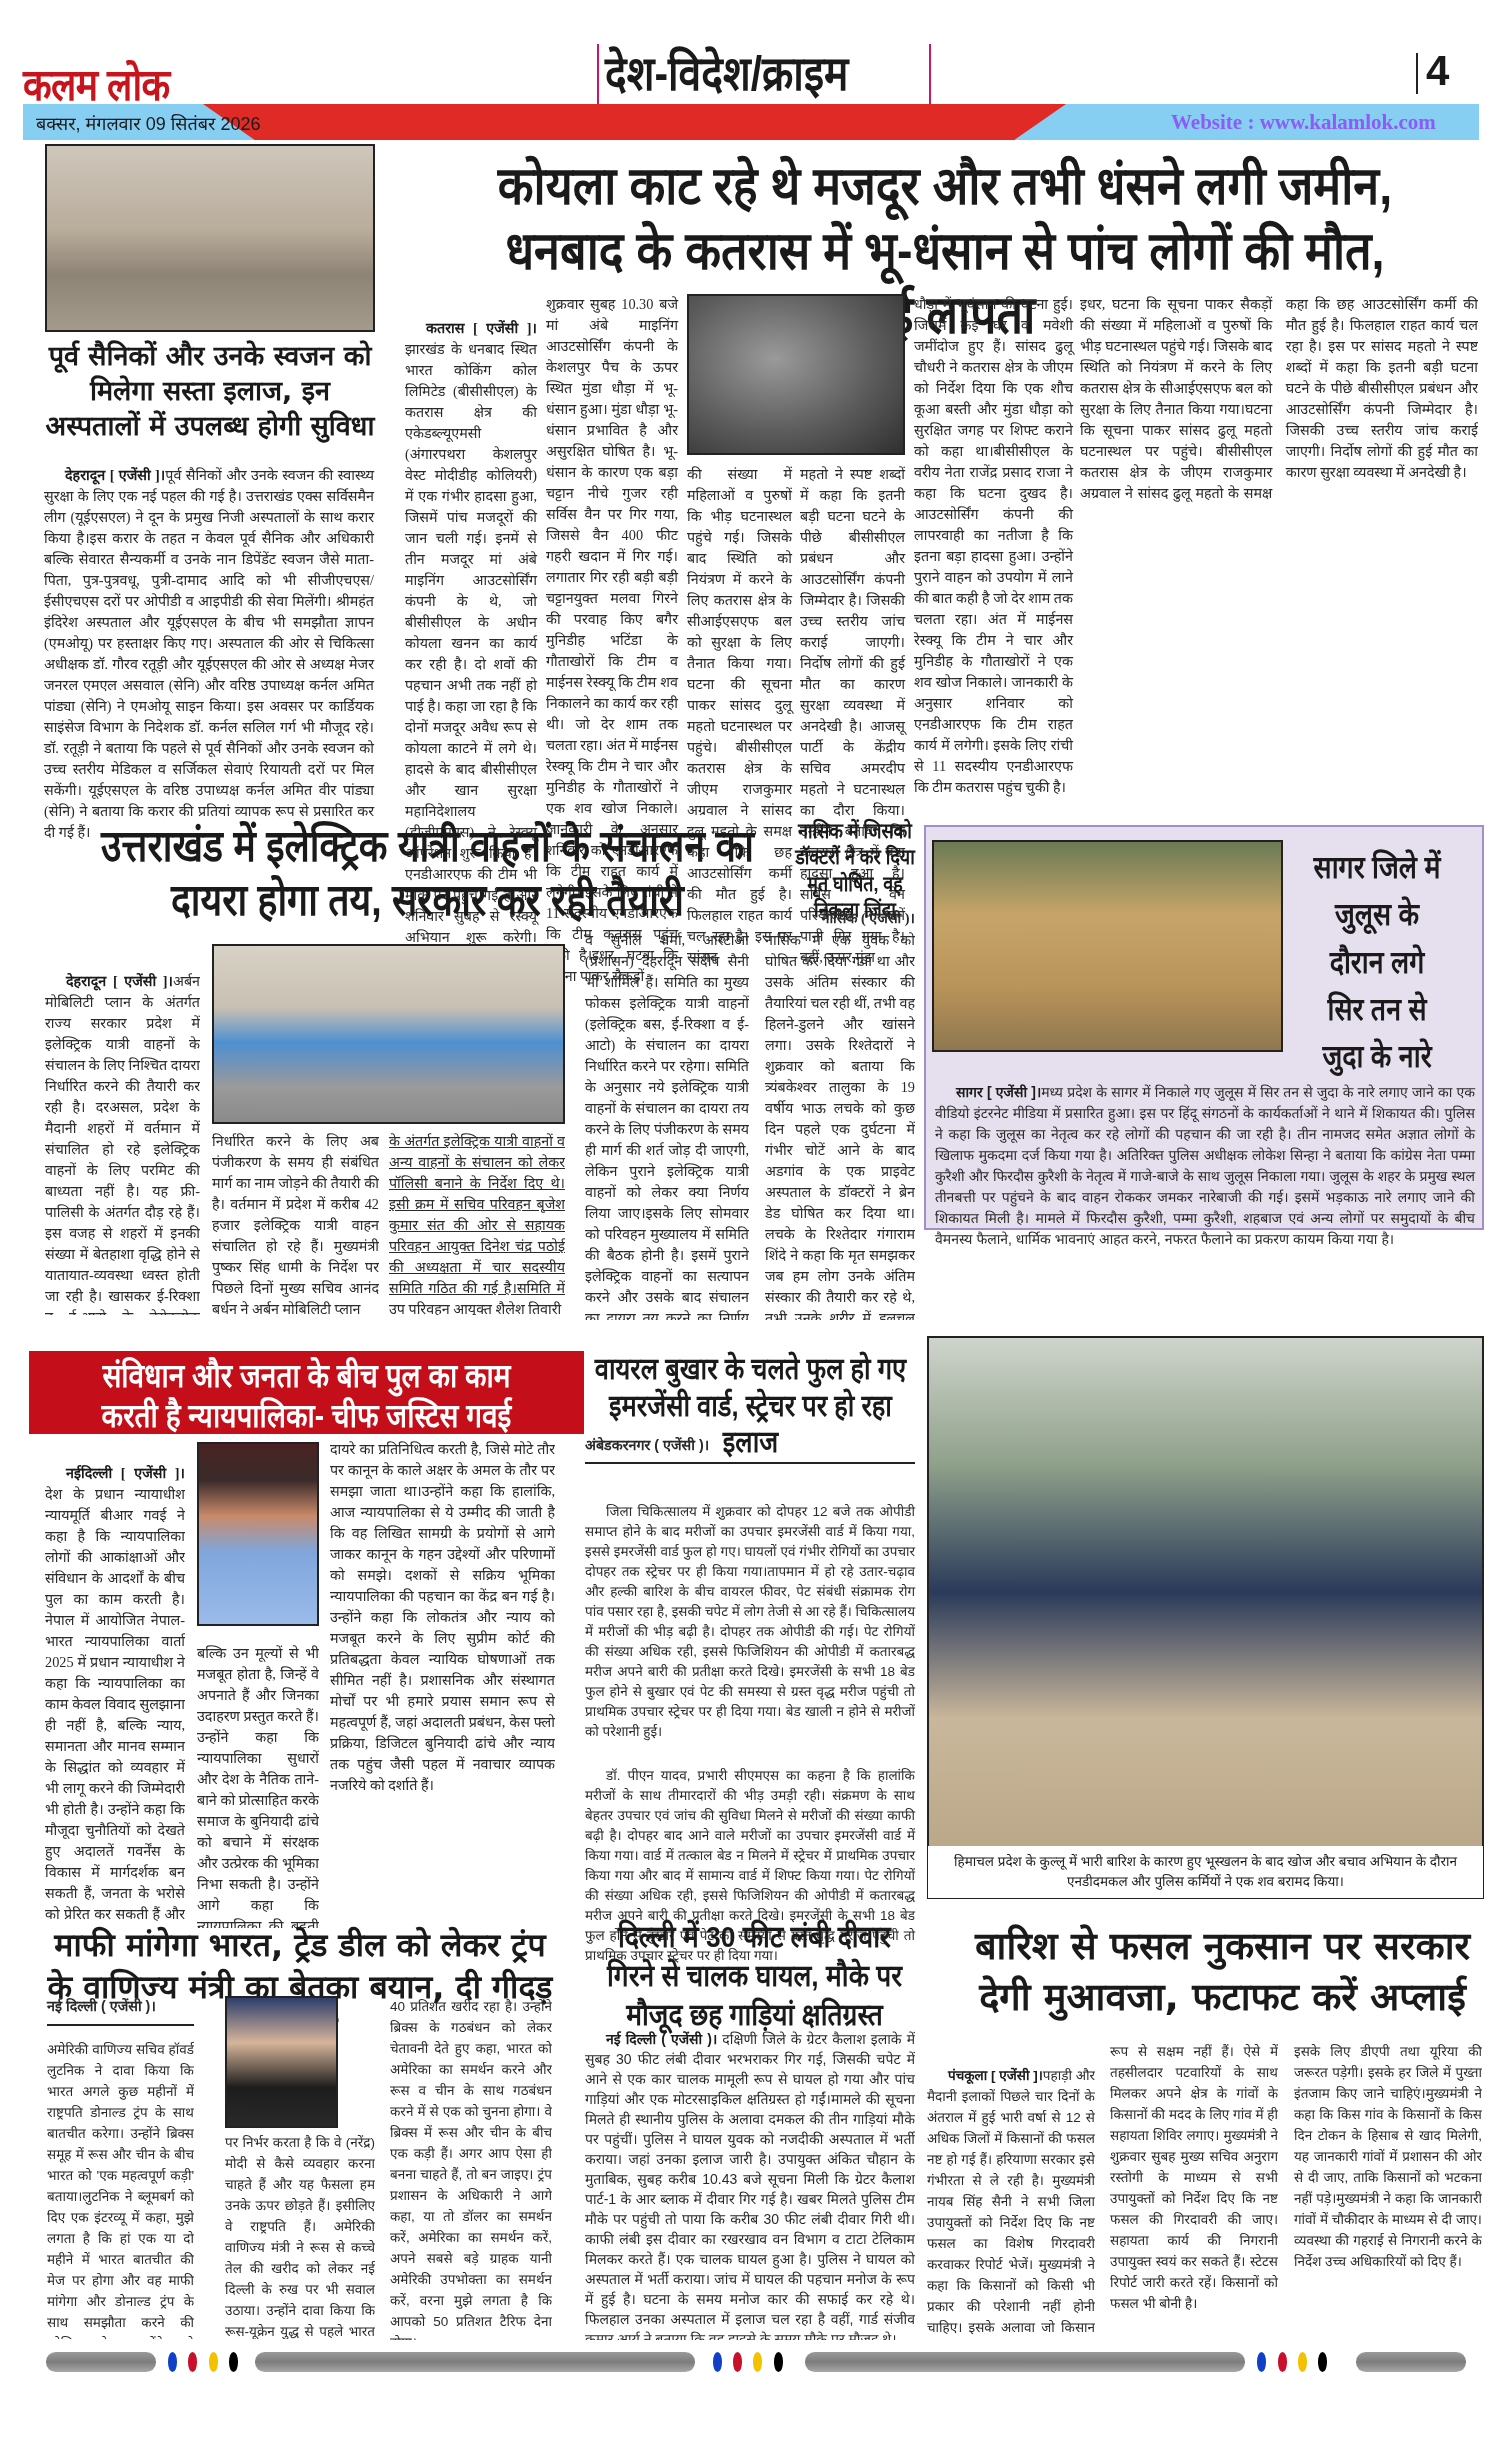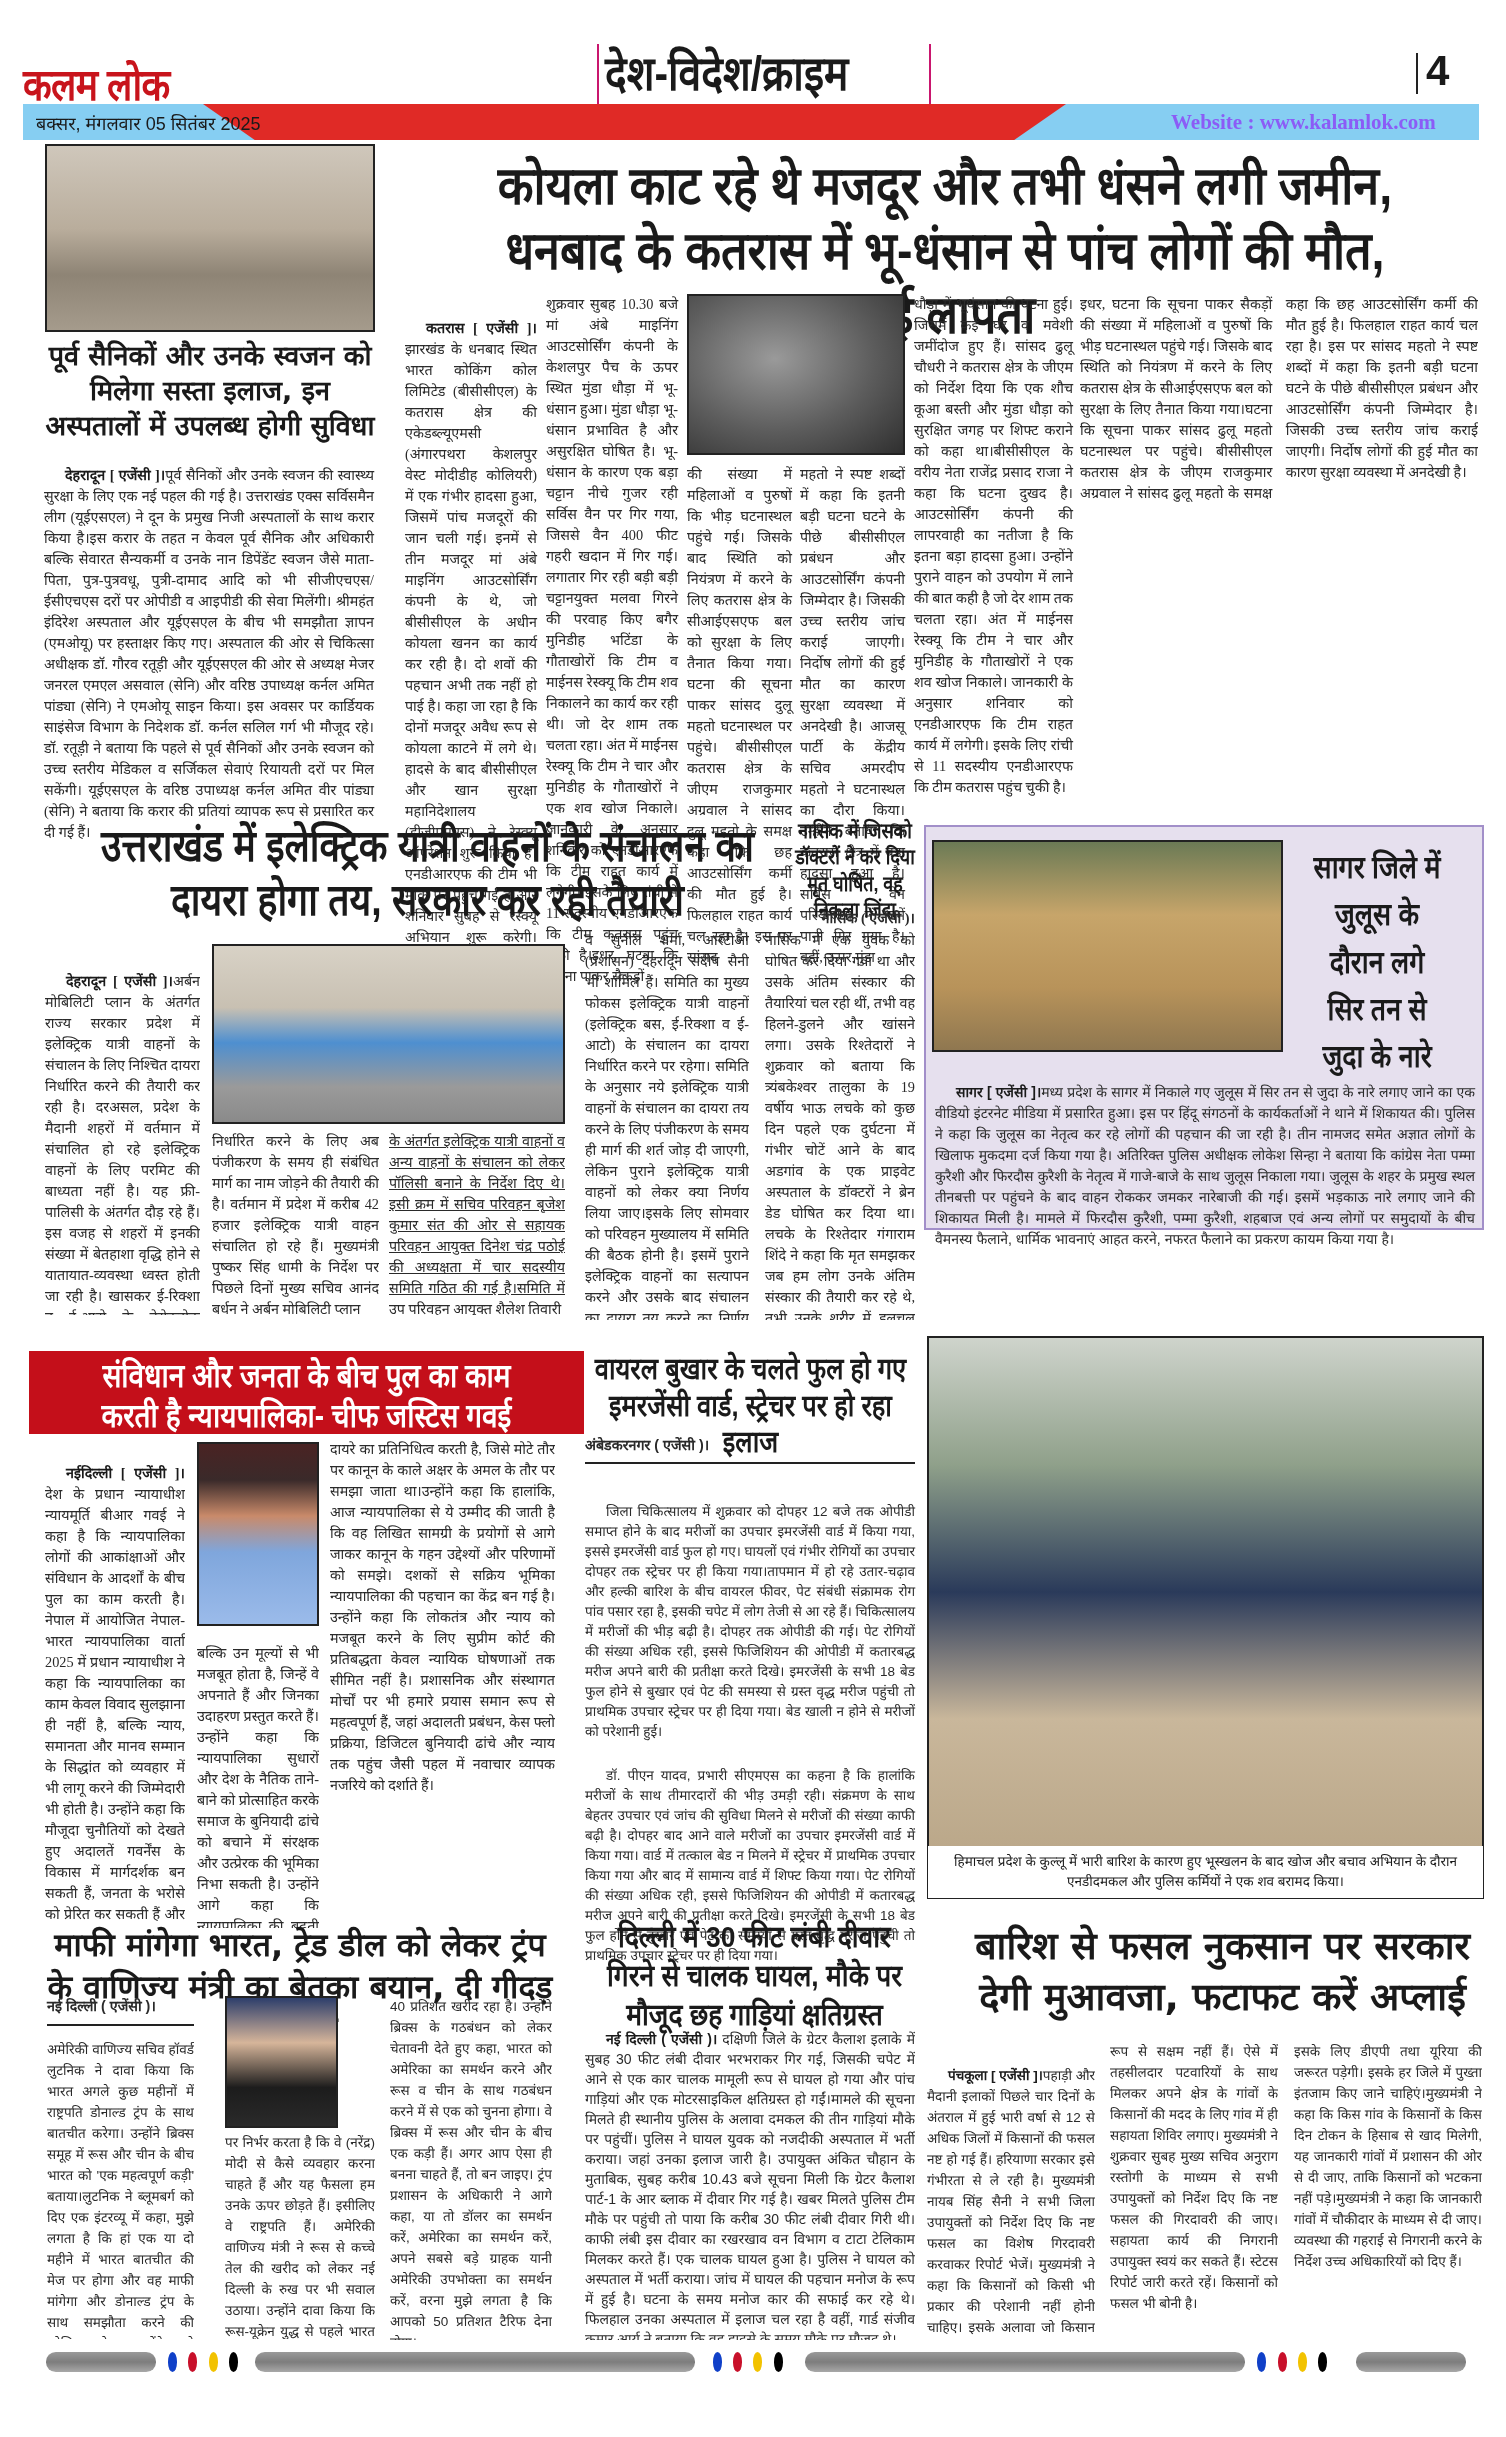--- a/index.html
+++ b/index.html
@@ -55,21 +55,21 @@
   
   .reg-bar { top: 2352px; height: 19.5px; border-radius: 9.8px; background: linear-gradient(180deg, #9a9a9a, #7d7d7d 50%, #a8a8a8); }
   .reg-dot { top: 2352px; width: 9px; height: 19.5px; border-radius: 50%; }
 </style>
 </head>
 <body>
 
 <div class="abs band"></div>
 <div class="abs band-red"></div>
 <div class="abs brand">कलम लोक</div>
-<div class="abs date">बक्सर, मंगलवार 05 सितंबर 2025</div>
+<div class="abs date">बक्सर, मंगलवार 09 सितंबर 2026</div>
 <div class="abs vbar" style="left:597px; top:44px; height:60px;"></div>
 <div class="abs section-title">देश-विदेश/क्राइम</div>
 <div class="abs vbar" style="left:929px; top:44px; height:60px;"></div>
 <div class="abs page-num">4</div>
 <div class="abs website">Website : www.kalamlok.com</div>
 
 <div class="abs photo ph-soldiers" style="left:45px; top:144px; width:330px; height:188px;"></div>
 <div class="abs hl hl-left1">पूर्व सैनिकों और उनके स्वजन को मिलेगा सस्ता इलाज, इन अस्पतालों में उपलब्ध होगी सुविधा</div>
 <div class="abs col" style="left:44px; top:441px; width:330px;">
   <p><span class="dl">देहरादून [ एजेंसी ]।</span><span>पूर्व सैनिकों और उनके स्वजन की स्वास्थ्य सुरक्षा के लिए एक नई पहल की गई है। उत्तराखंड एक्स सर्विसमैन लीग (यूईएसएल) ने दून के प्रमुख निजी अस्पतालों के साथ करार किया है।इस करार के तहत न केवल पूर्व सैनिक और अधिकारी बल्कि सेवारत सैन्यकर्मी व उनके नान डिपेंडेंट स्वजन जैसे माता-पिता, पुत्र-पुत्रवधू, पुत्री-दामाद आदि को भी सीजीएचएस/ईसीएचएस दरों पर ओपीडी व आइपीडी की सेवा मिलेंगी। श्रीमहंत इंदिरेश अस्पताल और यूईएसएल के बीच भी समझौता ज्ञापन (एमओयू) पर हस्ताक्षर किए गए। अस्पताल की ओर से चिकित्सा अधीक्षक डॉ. गौरव रतूड़ी और यूईएसएल की ओर से अध्यक्ष मेजर जनरल एमएल असवाल (सेनि) और वरिष्ठ उपाध्यक्ष कर्नल अमित पांड्या (सेनि) ने एमओयू साइन किया। इस अवसर पर कार्डियक साइंसेज विभाग के निदेशक डॉ. कर्नल सलिल गर्ग भी मौजूद रहे। डॉ. रतूड़ी ने बताया कि पहले से पूर्व सैनिकों और उनके स्वजन को उच्च स्तरीय मेडिकल व सर्जिकल सेवाएं रियायती दरों पर मिल सकेंगी। यूईएसएल के वरिष्ठ उपाध्यक्ष कर्नल अमित वीर पांड्या (सेनि) ने बताया कि करार की प्रतियां व्यापक रूप से प्रसारित कर दी गई हैं।</span></p>

